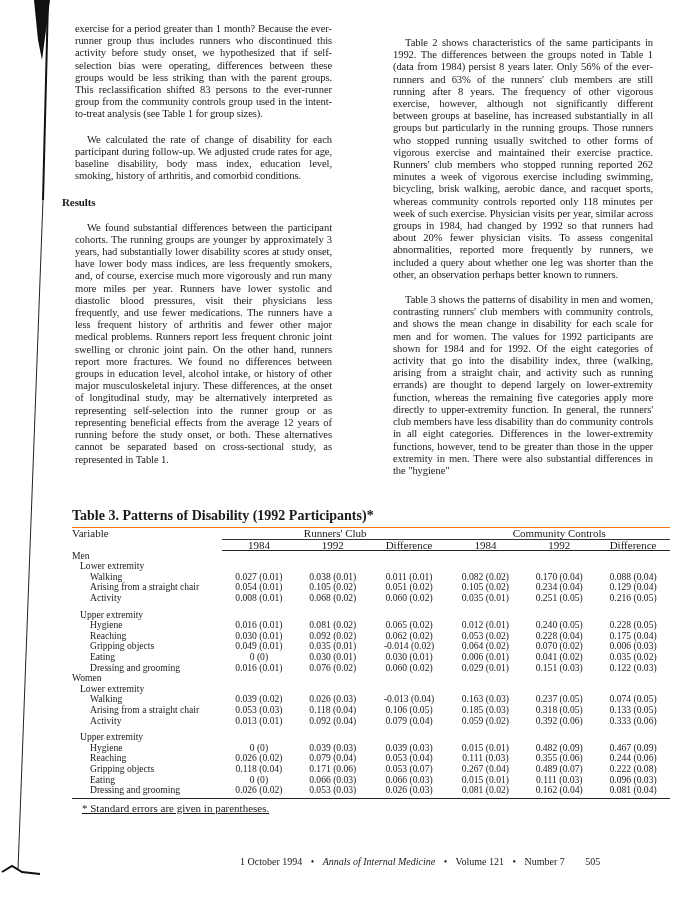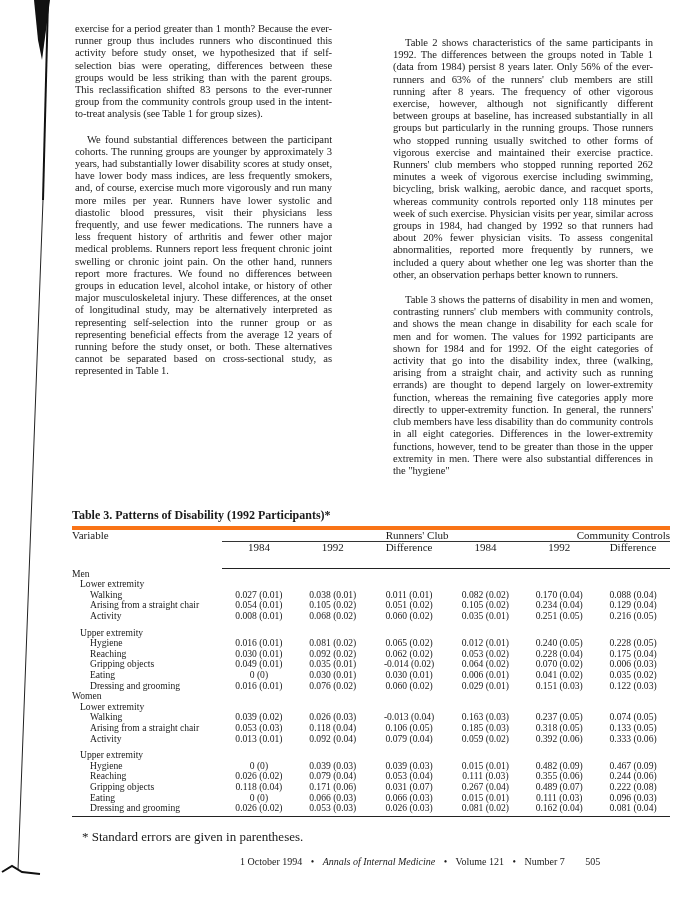--- a/index.html
+++ b/index.html
@@ -7,51 +7,53 @@
          font-family: "Liberation Serif", "DejaVu Serif", serif; color: #1a1a1a; }
   .scan-edge { position: absolute; left: 0; top: 0; width: 60px; height: 900px; }
   .col { position: absolute; top: 10px; width: 283px; font-size: 10.6px; line-height: 12.2px;
          text-align: justify; letter-spacing: -0.1px; }
   .col.left { left: 62px; }
   .col.right { left: 380px; width: 286px; top: 24px; }
   .col p { margin: 13px; text-indent: 12px; }
   .col p.noindent { text-indent: 0; }
   .heading { font-weight: bold; font-size: 11px; margin: 14px 0 10px 0 !important; text-indent: 0 !important; }
   .table-wrap { position: absolute; left: 72px; top: 508px; width: 598px; }
-  .table-title { font-weight: bold; font-size: 12px; border-bottom: 4px solid #f97316; padding-bottom: 3px; }
+  .table-title { font-weight: bold; font-size: 14px; border-bottom: 1px solid #f97316; padding-bottom: 3px; }
   table { border-collapse: collapse; width: 100%; font-size: 9.6px; line-height: 10.6px; }
   td, th { padding: 0; font-weight: normal; white-space: nowrap; }
   th { font-size: 11px; margin-top: 36px; }
-  .grp { text-align: right; border-bottom: 1px solid #333; }
-  .hdr-row th { border-bottom: 1px solid #222; padding-bottom: 16px; }
+  .grp { text-align: center; border-bottom: 1px solid #333; }
+  .hdr-row th { border-bottom: 1px solid #222; padding-bottom: 0; }
   .var { text-align: left; }
   .num { text-align: center; }
   .l1 { padding-left: 0; margin-top: 38px; }
   .l2 { padding-left: 8px; margin-top: 40px; }
   .l3 { padding-left: 18px; }
   .gap td { height: 6px; }
   .last td { border-bottom: 1px solid #222; padding-bottom: 2px; }
-  .footnote { font-size: 13px; margin-top: 12px; padding-left: 10px; }
+  .footnote { font-size: 11px; margin-top: 3px; padding-left: 10px; text-decoration: underline; }
   .footer { position: absolute; top: 856px; left: 240px; font-size: 10px; width: 420px; }
   .footer .journal { font-style: italic; }
   .footer .sep { margin: 0 6px; }
   .footer .page { margin-left: 18px; margin-top: 40px; }
 </style>
 </head>
 <body>
 
 <svg class="scan-edge" viewBox="0 0 60 900">
   <polygon points="34,0 50,0 46,30 42,60 38,40" fill="#111"></polygon>
   <line x1="48" y1="0" x2="43" y2="200" stroke="#111" stroke-width="2"></line>
   <line x1="43" y1="200" x2="18" y2="870" stroke="#222" stroke-width="1"></line>
   <path d="M2,872 L12,866 L22,872 L40,874" stroke="#111" stroke-width="2" fill="none"></path>
 </svg>
 
 <div class="col left">
   <p class="noindent">exercise for a period greater than 1 month? Because the ever-runner group thus includes runners who discontinued this activity before study onset, we hypothesized that if self-selection bias were operating, differences between these groups would be less striking than with the parent groups. This reclassification shifted 83 persons to the ever-runner group from the community controls group used in the intent-to-treat analysis (see Table 1 for group sizes).</p>
+  <p>We calculated the rate of change of disability for each participant during follow-up. We adjusted crude rates for age, baseline disability, body mass index, education level, smoking, history of arthritis, and comorbid conditions.</p>
+  <p class="heading">Results</p>
   <p>We found substantial differences between the participant cohorts. The running groups are younger by approximately 3 years, had substantially lower disability scores at study onset, have lower body mass indices, are less frequently smokers, and, of course, exercise much more vigorously and run many more miles per year. Runners have lower systolic and diastolic blood pressures, visit their physicians less frequently, and use fewer medications. The runners have a less frequent history of arthritis and fewer other major medical problems. Runners report less frequent chronic joint swelling or chronic joint pain. On the other hand, runners report more fractures. We found no differences between groups in education level, alcohol intake, or history of other major musculoskeletal injury. These differences, at the onset of longitudinal study, may be alternatively interpreted as representing self-selection into the runner group or as representing beneficial effects from the average 12 years of running before the study onset, or both. These alternatives cannot be separated based on cross-sectional study, as represented in Table 1.</p>
 </div>
 
 <div class="col right">
   <p>Table 2 shows characteristics of the same participants in 1992. The differences between the groups noted in Table 1 (data from 1984) persist 8 years later. Only 56% of the ever-runners and 63% of the runners' club members are still running after 8 years. The frequency of other vigorous exercise, however, although not significantly different between groups at baseline, has increased substantially in all groups but particularly in the running groups. Those runners who stopped running usually switched to other forms of vigorous exercise and maintained their exercise practice. Runners' club members who stopped running reported 262 minutes a week of vigorous exercise including swimming, bicycling, brisk walking, aerobic dance, and racquet sports, whereas community controls reported only 118 minutes per week of such exercise. Physician visits per year, similar across groups in 1984, had changed by 1992 so that runners had about 20% fewer physician visits. To assess congenital abnormalities, reported more frequently by runners, we included a query about whether one leg was shorter than the other, an observation perhaps better known to runners.</p>
   <p>Table 3 shows the patterns of disability in men and women, contrasting runners' club members with community controls, and shows the mean change in disability for each scale for men and for women. The values for 1992 participants are shown for 1984 and for 1992. Of the eight categories of activity that go into the disability index, three (walking, arising from a straight chair, and activity such as running errands) are thought to depend largely on lower-extremity function, whereas the remaining five categories apply more directly to upper-extremity function. In general, the runners' club members have less disability than do community controls in all eight categories. Differences in the lower-extremity functions, however, tend to be greater than those in the upper extremity in men. There were also substantial differences in the "hygiene"</p>
 </div>
 
 <div class="table-wrap">
   <div class="table-title">Table 3. Patterns of Disability (1992 Participants)*</div>
@@ -246,21 +248,21 @@
           <td class="num">0.079 (0.04)</td>
           <td class="num">0.053 (0.04)</td>
           <td class="num">0.111 (0.03)</td>
           <td class="num">0.355 (0.06)</td>
           <td class="num">0.244 (0.06)</td>
         </tr>
         <tr>
           <td class="var l3">Gripping objects</td>
           <td class="num">0.118 (0.04)</td>
           <td class="num">0.171 (0.06)</td>
-          <td class="num">0.031 (0.07)</td>
+          <td class="num">0.053 (0.07)</td>
           <td class="num">0.267 (0.04)</td>
           <td class="num">0.489 (0.07)</td>
           <td class="num">0.222 (0.08)</td>
         </tr>
         <tr>
           <td class="var l3">Eating</td>
           <td class="num">0 (0)</td>
           <td class="num">0.066 (0.03)</td>
           <td class="num">0.066 (0.03)</td>
           <td class="num">0.015 (0.01)</td>

